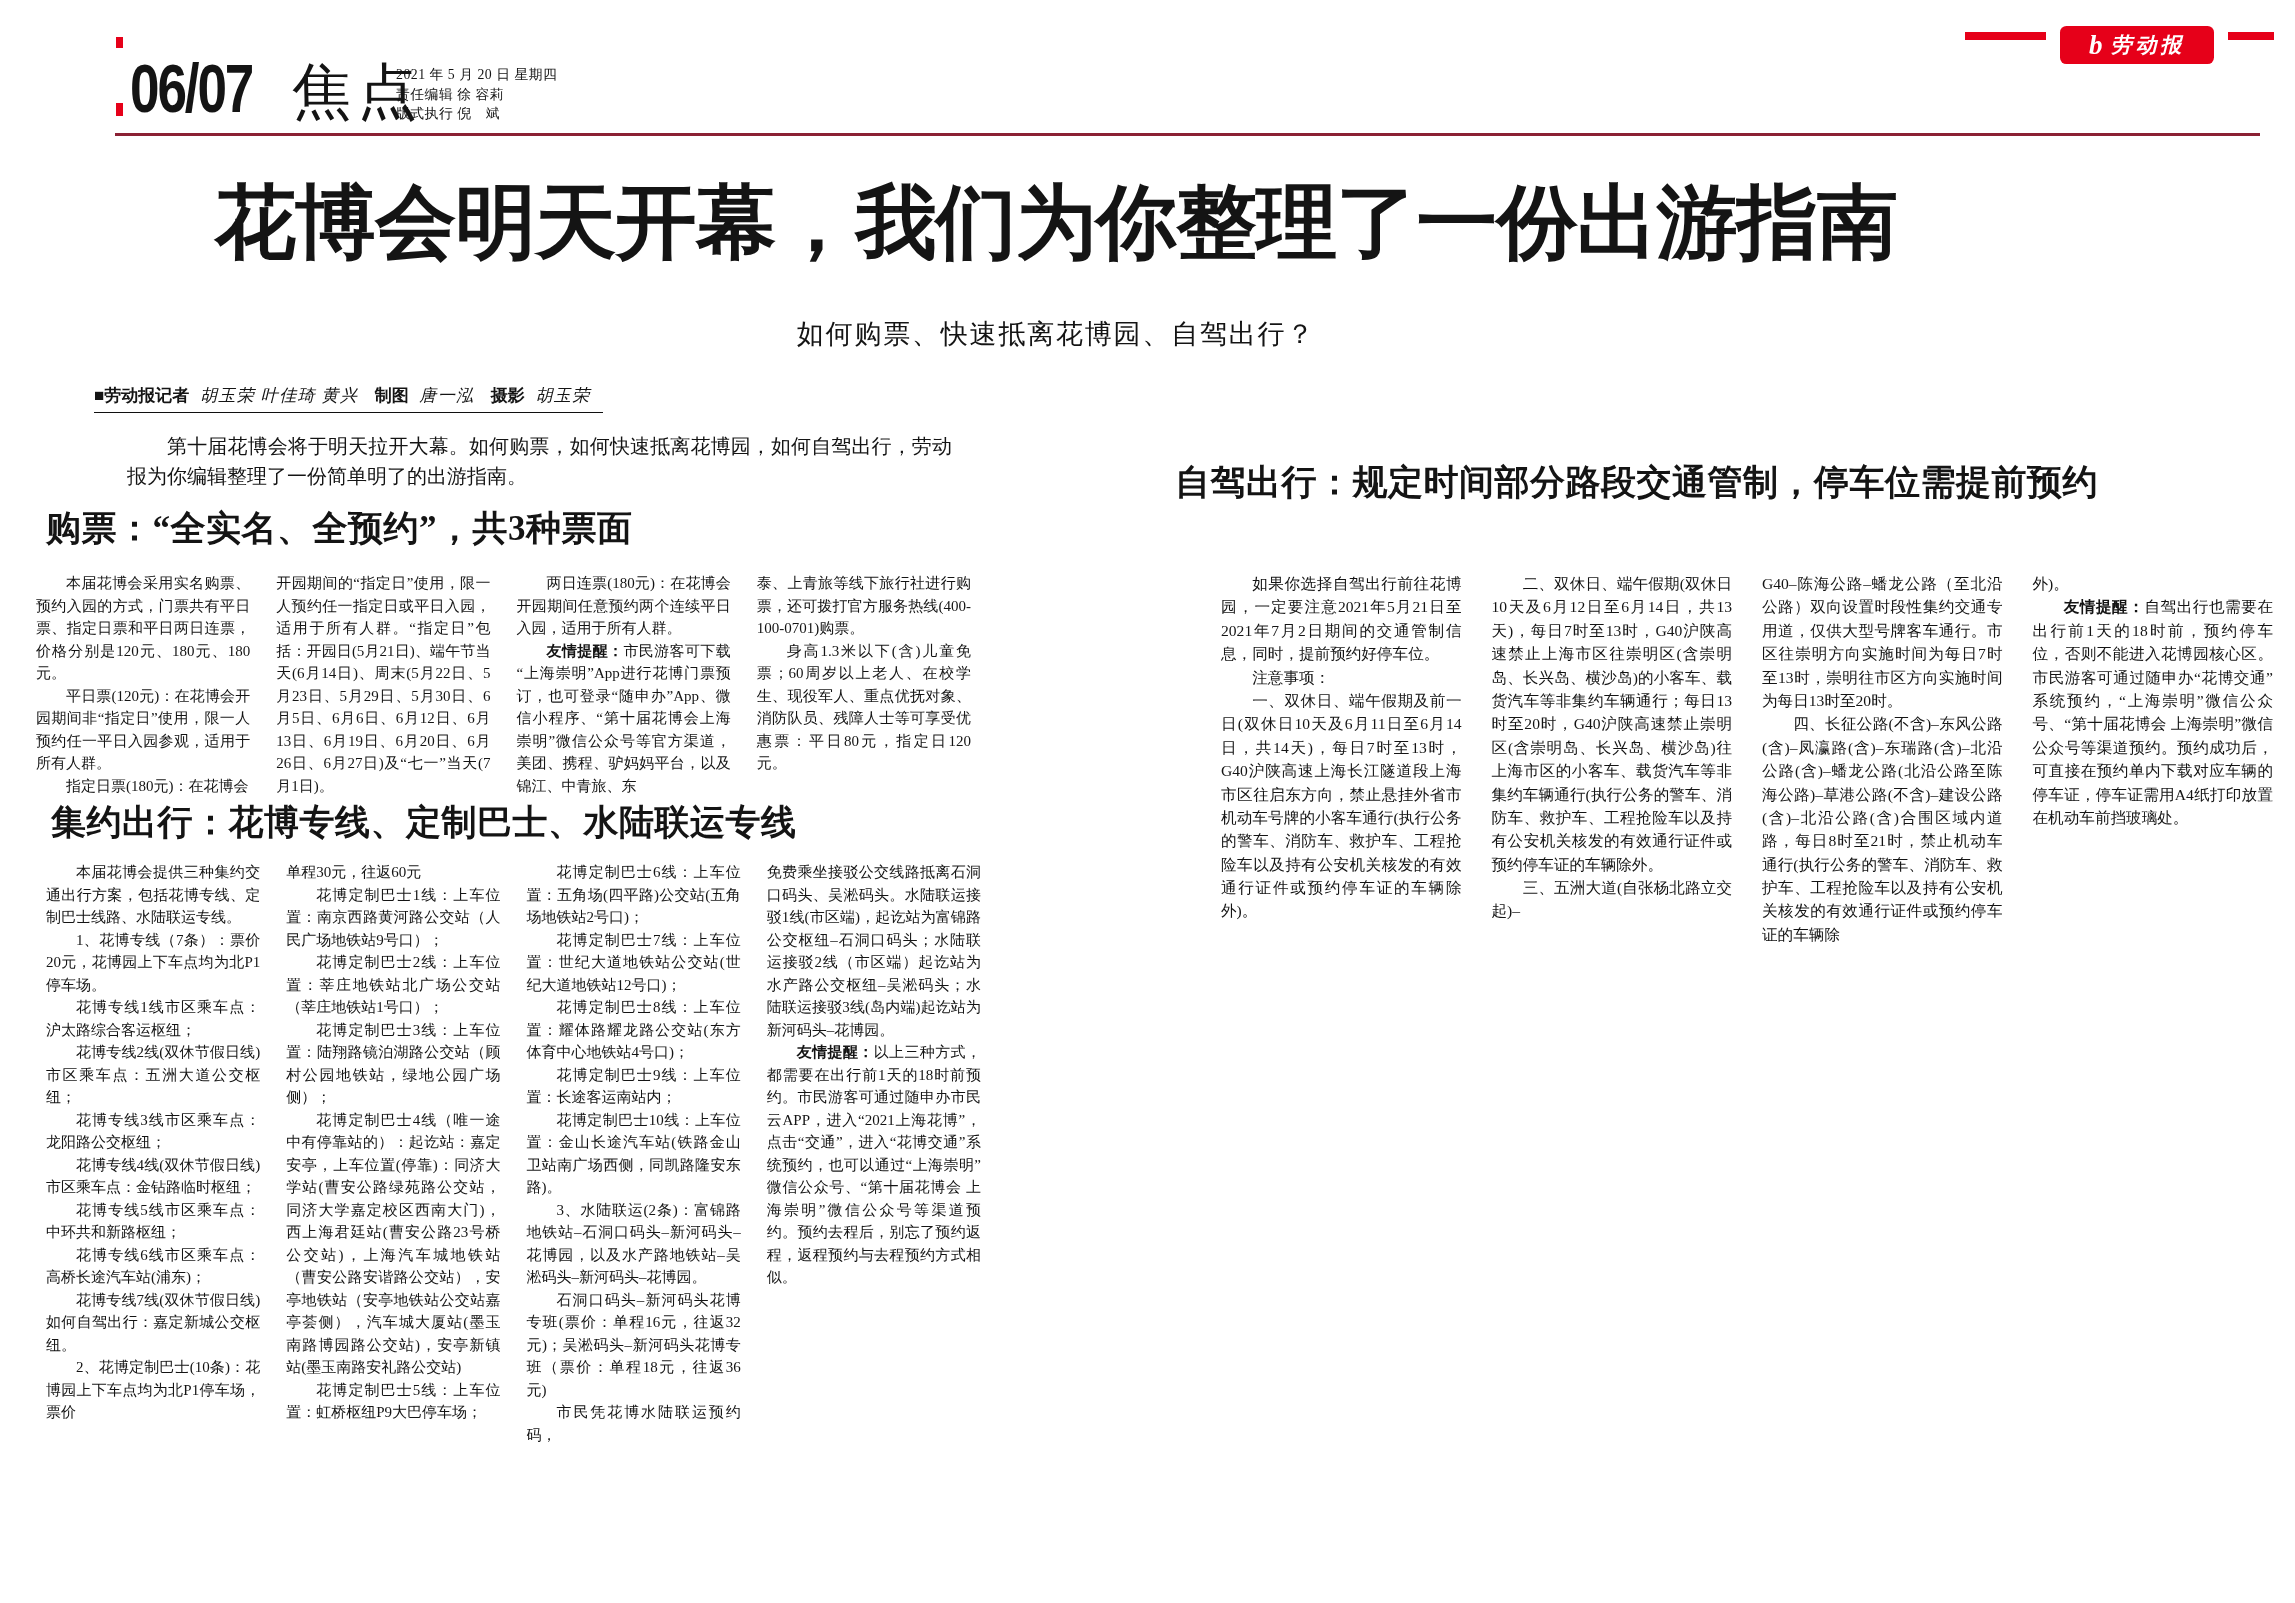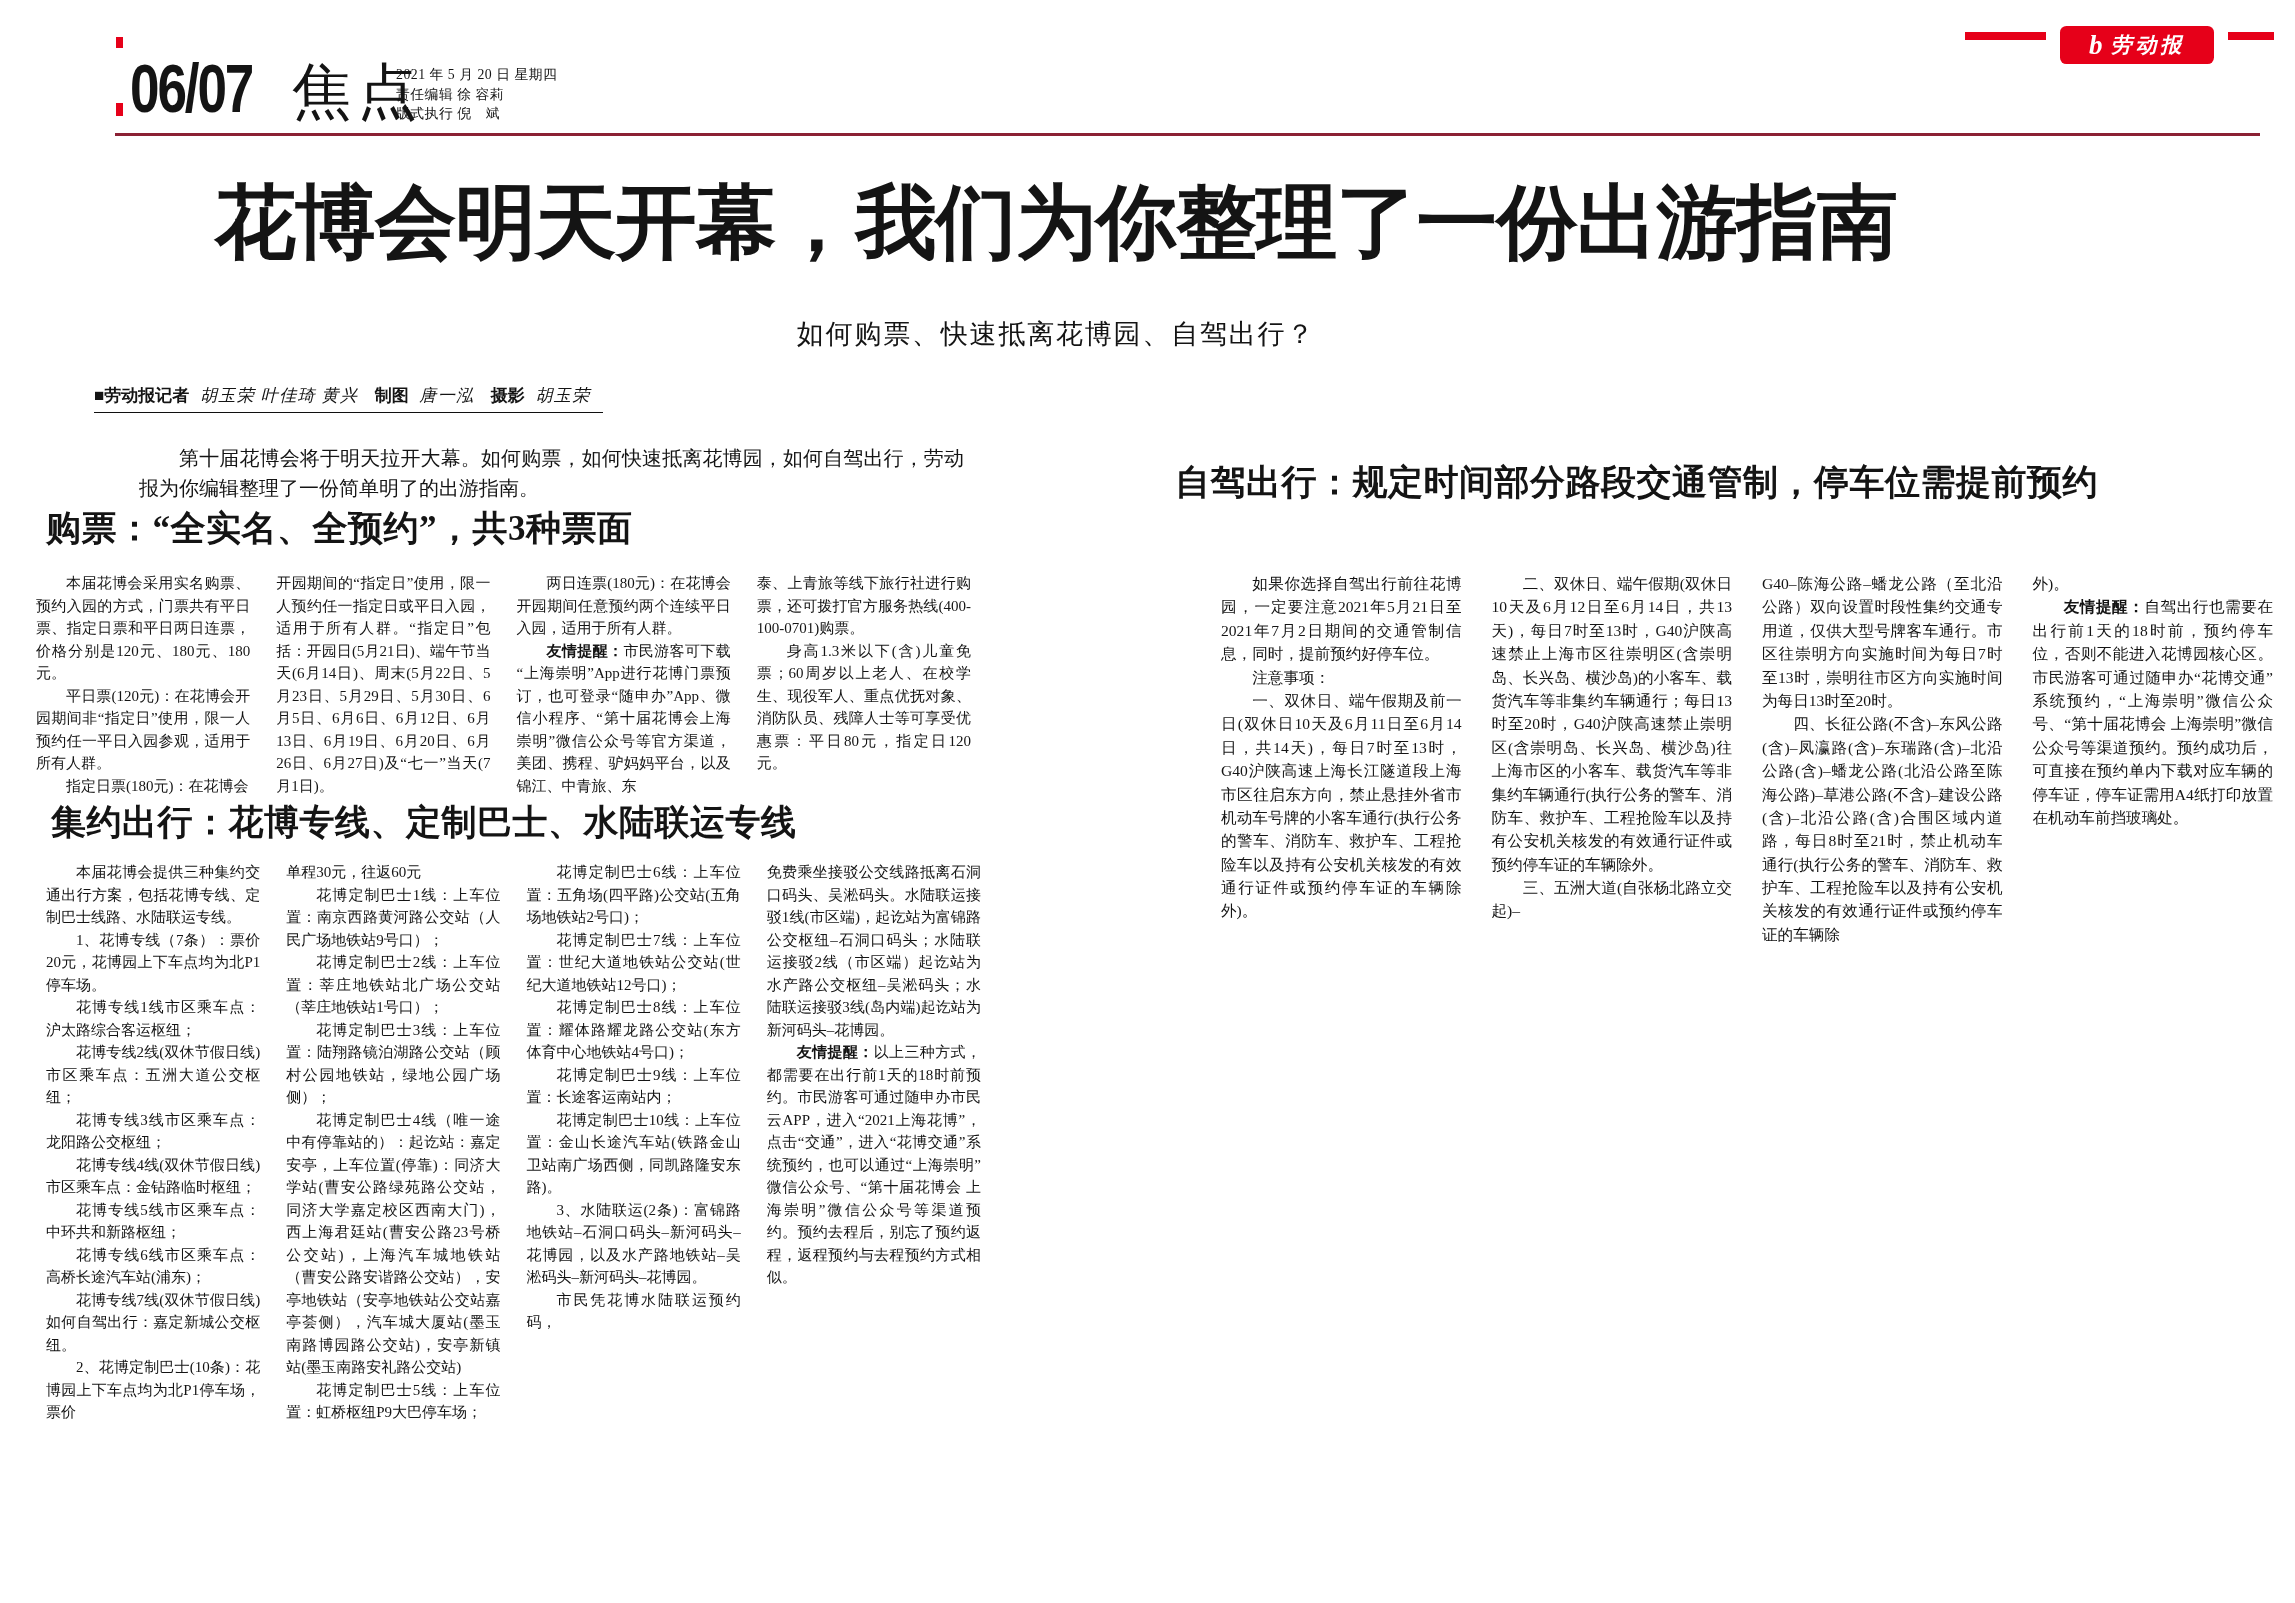--- a/index.html
+++ b/index.html
@@ -38,21 +38,21 @@
     font-size:27px;font-weight:400;letter-spacing:1.8px;
   }
   
   .byline{
     position:absolute;left:94px;top:387px;font-size:17px;line-height:1;
     border-bottom:1.8px solid #101010;padding-bottom:8.3px;white-space:nowrap;
   }
   .byline .b-label{font-family:"Liberation Sans","DejaVu Sans",sans-serif;font-weight:bold;}
   .byline .b-name{font-style:italic;letter-spacing:1.4px;margin:0 12px 0 6.4px;}
   .intro{
-    position:absolute;left:123px;top:427px;width:825px;margin:16px;
+    position:absolute;left:123px;top:427px;width:825px;margin:4px;
     font-size:20px;line-height:1.5;text-align:justify;text-indent:2em;
   }
   
   .article-title{position:absolute;margin:0;font-size:35px;font-weight:900;line-height:1.15;letter-spacing:0.5px;white-space:nowrap;}
   .tickets-title{left:46px;top:509px;}
   .transit-title{left:51px;top:803px;}
   .driving-title{left:1175px;top:463px;}
   .cols{position:absolute;display:flex;}
   .tickets-cols{left:36px;top:572px;width:935px;gap:26px;}
   .transit-cols{left:46px;top:861px;width:935px;gap:26px;}
@@ -145,20 +145,21 @@
         <p class="para">花博定制巴士4线（唯一途中有停靠站的）：起讫站：嘉定安亭，上车位置(停靠)：同济大学站(曹安公路绿苑路公交站，同济大学嘉定校区西南大门)，西上海君廷站(曹安公路23号桥公交站)，上海汽车城地铁站（曹安公路安谐路公交站），安亭地铁站（安亭地铁站公交站嘉亭荟侧），汽车城大厦站(墨玉南路博园路公交站)，安亭新镇站(墨玉南路安礼路公交站)</p>
         <p class="para">花博定制巴士5线：上车位置：虹桥枢纽P9大巴停车场；</p>
       </div>
     <div class="col">
         <p class="para">花博定制巴士6线：上车位置：五角场(四平路)公交站(五角场地铁站2号口)；</p>
         <p class="para">花博定制巴士7线：上车位置：世纪大道地铁站公交站(世纪大道地铁站12号口)；</p>
         <p class="para">花博定制巴士8线：上车位置：耀体路耀龙路公交站(东方体育中心地铁站4号口)；</p>
         <p class="para">花博定制巴士9线：上车位置：长途客运南站内；</p>
         <p class="para">花博定制巴士10线：上车位置：金山长途汽车站(铁路金山卫站南广场西侧，同凯路隆安东路)。</p>
         <p class="para">3、水陆联运(2条)：富锦路地铁站–石洞口码头–新河码头–花博园，以及水产路地铁站–吴淞码头–新河码头–花博园。</p>
+        <p class="para">石洞口码头–新河码头花博专班(票价：单程16元，往返32元)；吴淞码头–新河码头花博专班（票价：单程18元，往返36元)</p>
         <p class="para">市民凭花博水陆联运预约码，</p>
       </div>
     <div class="col">
         <p class="para noindent">免费乘坐接驳公交线路抵离石洞口码头、吴淞码头。水陆联运接驳1线(市区端)，起讫站为富锦路公交枢纽–石洞口码头；水陆联运接驳2线（市区端）起讫站为水产路公交枢纽–吴淞码头；水陆联运接驳3线(岛内端)起讫站为新河码头–花博园。</p>
         <p class="para"><b class="lead">友情提醒：</b>以上三种方式，都需要在出行前1天的18时前预约。市民游客可通过随申办市民云APP，进入“2021上海花博”，点击“交通”，进入“花博交通”系统预约，也可以通过“上海崇明”微信公众号、“第十届花博会 上海崇明”微信公众号等渠道预约。预约去程后，别忘了预约返程，返程预约与去程预约方式相似。</p>
       </div>
   </div>
 
   <h3 class="article-title driving-title">自驾出行：规定时间部分路段交通管制，停车位需提前预约</h3>
   <div class="cols driving-cols">

